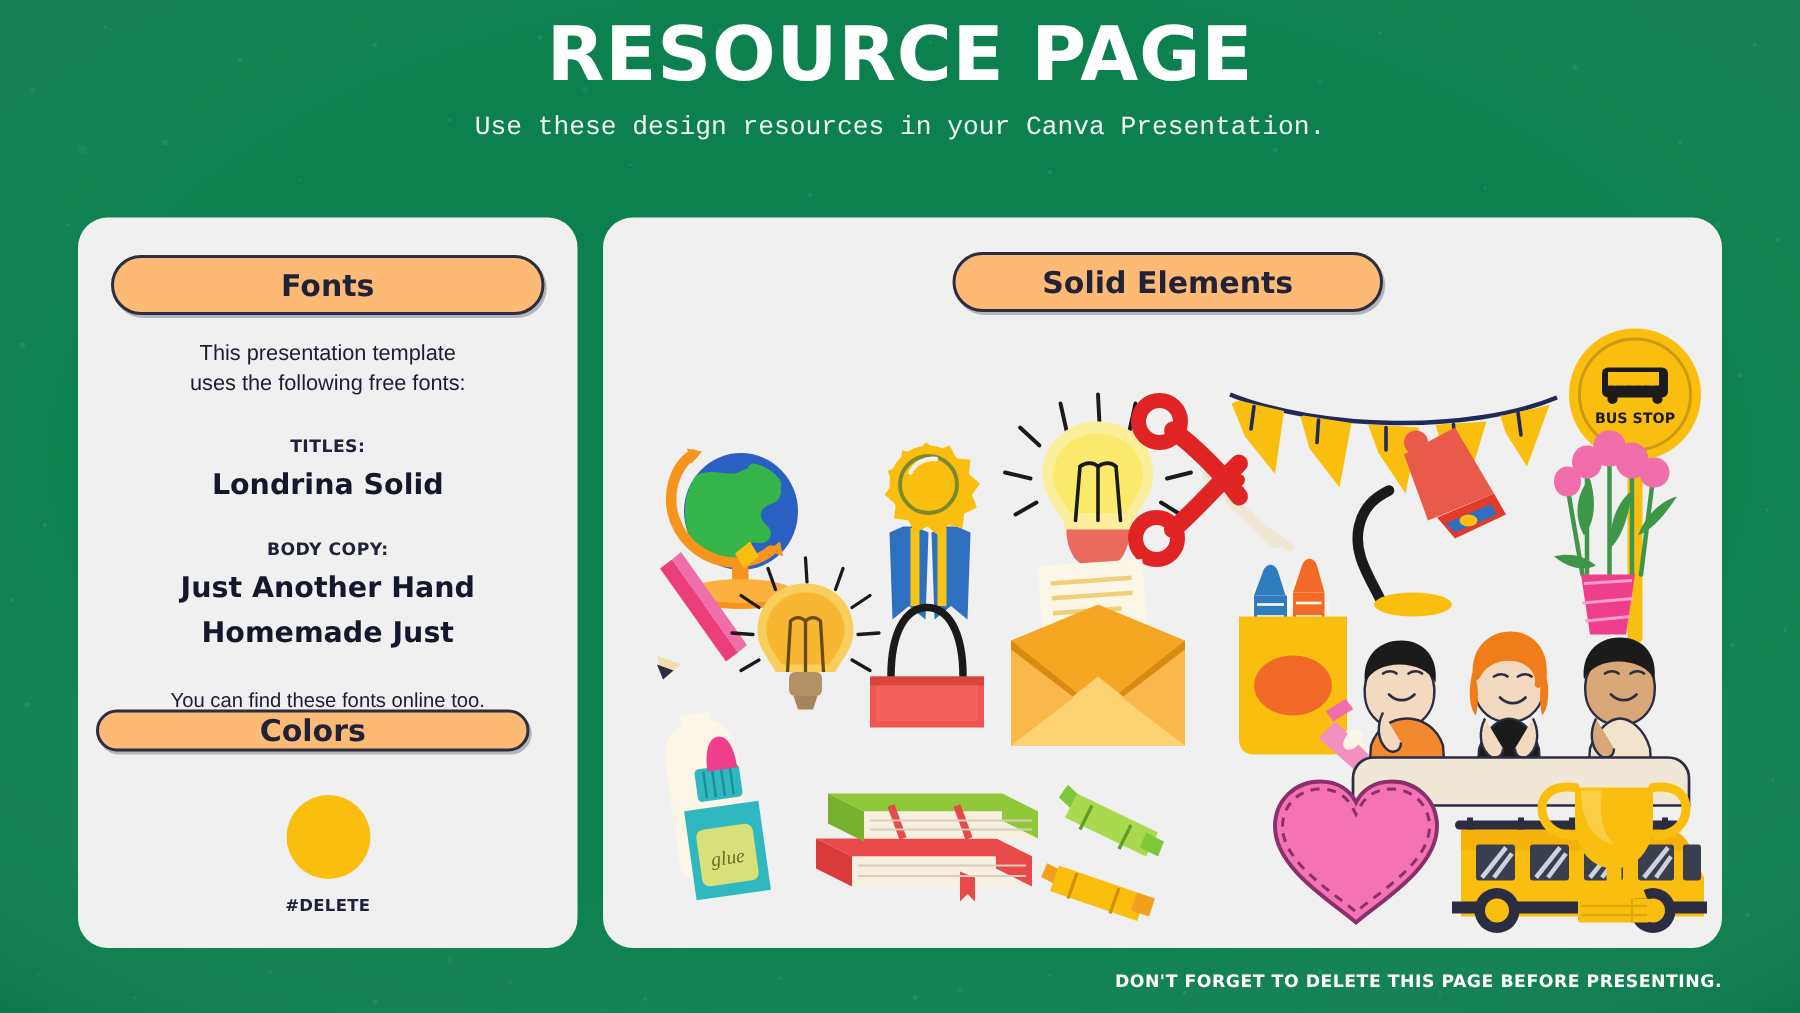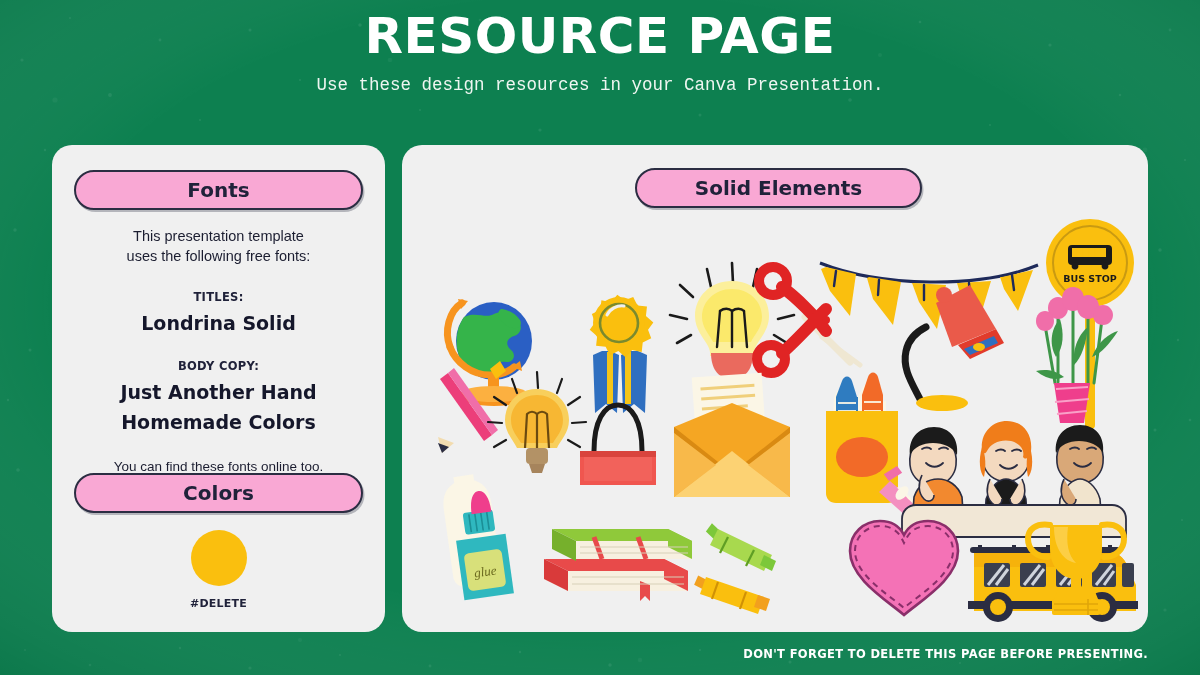--- a/index.html
+++ b/index.html
@@ -50,31 +50,31 @@
     background: #f0f0f0;
     border-radius: 20px;
   }
   #fonts-card  { left: 52px;  top: 145px; width: 333px; height: 487px; }
   #design-card { left: 402px; top: 145px; width: 746px; height: 487px; }
 
   
   .pill {
     border: 2px solid #2b2d42;
     border-radius: 999px;
-    background: #f9a8d4;
+    background: #fdba74;
     display: flex;
     align-items: center;
     justify-content: center;
     box-shadow: 1.5px 2px 0 rgba(43,45,66,.30);
     font-weight: bold;
     color: #20223a;
     font-family: "DejaVu Sans", sans-serif;
   }
   #fonts-pill  { position:absolute; left: 22px; top: 25px; width: 289px; height: 40px; font-size: 20px; }
-  #colors-pill { position:absolute; left: 22px; top: 328px; width: 289px; height: 40px; font-size: 20px; text-align: center; }
+  #colors-pill { position:absolute; left: 12px; top: 328px; width: 289px; height: 28px; font-size: 20px; text-align: center; }
   #design-pill { position:absolute; left: 233px; top: 23px; width: 287px; height: 40px; font-size: 20px; }
 
   
   .fonts-body { position: absolute; left: 0; right: 0; top: 82px; text-align: center; }
   .intro {
     font-size: 14.5px; color: #1b1d30; line-height: 1.35;
   }
   .font-block { margin-top: 24px; }
   .font-label {
     font-size: 11.5px; font-weight: bold; color: #20223a;
@@ -211,21 +211,21 @@
       </div>
 
       <div class="font-block">
         <div class="font-label">TITLES:</div>
         <div class="font-name">Londrina Solid</div>
       </div>
 
       <div class="font-block">
         <div class="font-label">BODY COPY:</div>
         <div class="font-name">Just Another Hand</div>
-        <div class="font-name">Homemade Colors</div>
+        <div class="font-name">Homemade Just</div>
       </div>
 
       <div class="outro">You can find these fonts online too.</div>
     </div>
 
     <div class="pill" id="colors-pill">
       <span>Colors</span>
     </div>
 
     <div class="swatch-row">

